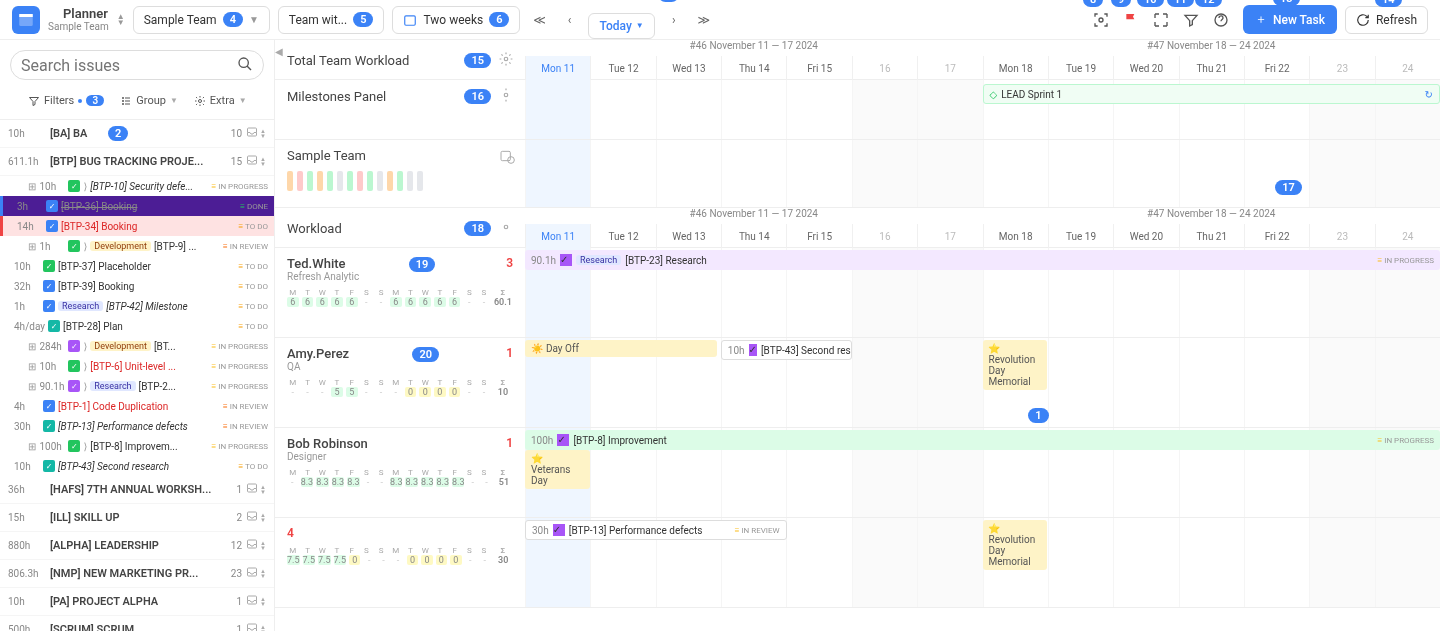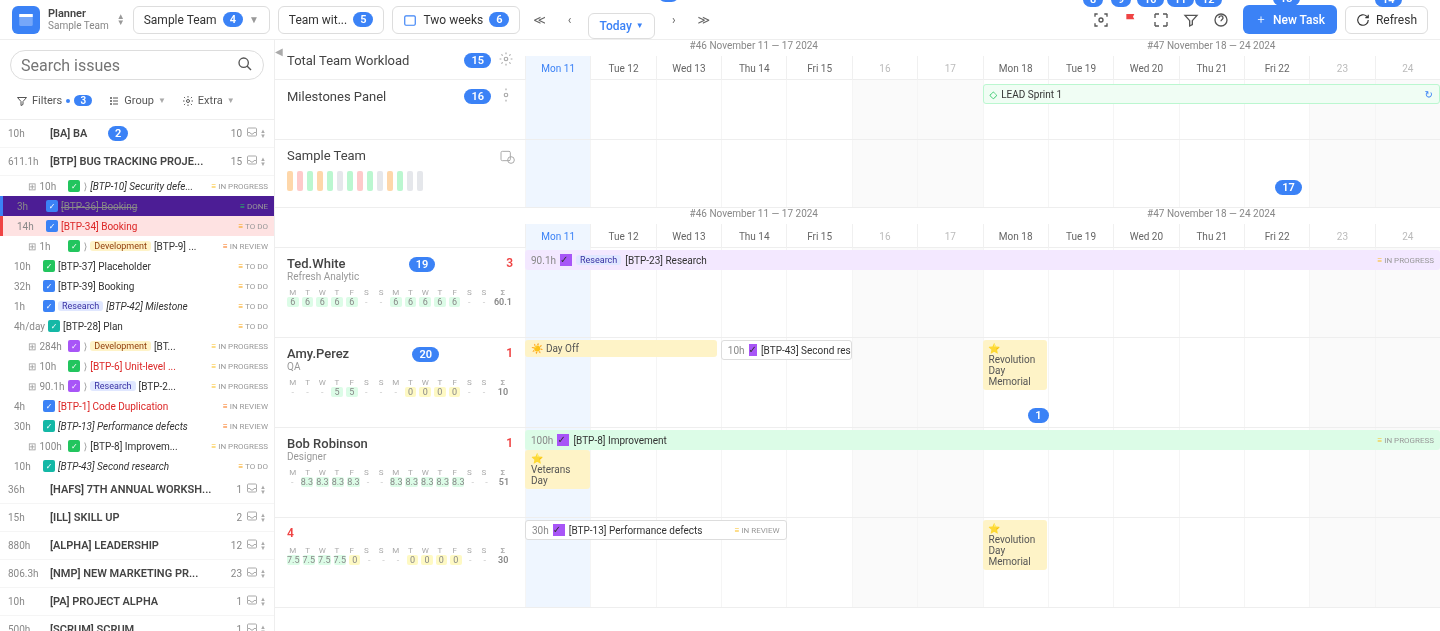--- a/index.html
+++ b/index.html
@@ -2,41 +2,41 @@
 <html><head>
 <meta charset="utf-8">
 <style>
 * { margin: 0; padding: 0; box-sizing: border-box; font-family: -apple-system, BlinkMacSystemFont, "Segoe UI", Roboto, sans-serif; }
 body { background: #fff; color: #333; font-size: 12px; overflow: hidden; width: 1440px; height: 631px; }
 
 .topbar { display: flex; align-items: center; padding: 6px 12px; gap: 8px; border-bottom: 1px solid #eee; height: 40px; }
 .logo { width: 28px; height: 28px; border-radius: 6px; background: #3b82f6; display: flex; align-items: center; justify-content: center; }
 .logo svg { width: 18px; height: 18px; fill: #fff; }
 .app-name { display: flex; flex-direction: column; line-height: 1.1; }
-.app-name .title { font-size: 11px; font-weight: 600; color: #444; }
+.app-name .title { font-size: 13px; font-weight: 600; color: #444; margin-left: 15px; }
 .app-name .sub { font-size: 10px; color: #888; }
 .expand-arrows { display: flex; flex-direction: column; color: #999; font-size: 8px; line-height: 0.7; cursor: pointer; }
 .dropdown { display: flex; align-items: center; gap: 6px; padding: 4px 10px; border: 1px solid #ddd; border-radius: 6px; background: #fff; font-size: 12px; cursor: pointer; height: 28px; }
 .dropdown .chev { color: #999; font-size: 10px; }
 .badge-blue { background: #3b82f6; color: #fff; border-radius: 10px; padding: 1px 7px; font-size: 11px; font-weight: 600; min-width: 18px; text-align: center; }
 .cal-icon { width: 14px; height: 14px; color: #3b82f6; }
 .spacer { flex: 1; }
 .icon-btn { width: 28px; height: 28px; display: flex; align-items: center; justify-content: center; cursor: pointer; border-radius: 4px; color: #555; }
 .flag-red { color: #ef4444; }
 .new-task-btn { background: #3b82f6; color: #fff; border: none; border-radius: 6px; padding: 6px 12px; display: flex; align-items: center; gap: 6px; font-size: 12px; font-weight: 500; cursor: pointer; }
 .refresh-btn { display: flex; align-items: center; gap: 6px; padding: 6px 10px; border: 1px solid #ddd; border-radius: 6px; cursor: pointer; }
 .today-btn { background: #fff; border: 1px solid #ddd; border-radius: 6px; padding: 5px 10px; color: #3b82f6; font-size: 12px; font-weight: 500; cursor: pointer; display: flex; align-items: center; gap: 4px; margin-top: 12px; }
 .nav-arrow { width: 22px; height: 22px; display: flex; align-items: center; justify-content: center; cursor: pointer; color: #666; }
 
 .main { display: flex; height: calc(100% - 40px); }
 .sidebar { width: 275px; border-right: 1px solid #eee; display: flex; flex-direction: column; overflow: hidden; padding-top: 4px; }
 .search-box { margin: 6px 10px; border: 1px solid #ddd; border-radius: 16px; display: flex; align-items: center; padding: 0 10px; height: 30px; }
 .search-box input { border: none; outline: none; flex: 1; font-size: 16px; }
 .search-box .mag { color: #555; }
-.filter-bar { display: flex; align-items: center; gap: 4px; padding: 4px 10px 8px; border-bottom: 1px solid #eee; }
+.filter-bar { display: flex; align-items: center; gap: 4px; padding: 4px 22px 8px; border-bottom: 1px solid #eee; }
 .filter-chip { display: flex; align-items: center; gap: 4px; font-size: 11px; color: #555; padding: 4px 6px; cursor: pointer; border-radius: 4px; }
 .dot { width: 4px; height: 4px; background: #3b82f6; border-radius: 50%; }
 
 .issue-list { flex: 1; overflow-y: auto; }
 .project-item { display: flex; align-items: center; padding: 6px 8px; border-bottom: 1px solid #f5f5f5; cursor: pointer; font-size: 11px; }
 .project-item .hours { color: #888; width: 42px; font-size: 10px; }
 .project-item .name { flex: 1; font-weight: 600; color: #444; overflow: hidden; text-overflow: ellipsis; white-space: nowrap; }
 .project-item .count { color: #888; font-size: 10px; margin-right: 4px; }
 .project-item .inbox { color: #aaa; margin-right: 2px; }
 .project-item .sorter { color: #aaa; display: flex; flex-direction: column; font-size: 6px; line-height: 0.7; }
@@ -602,20 +602,29 @@
             <div class="grid-col "></div>
             <div class="grid-col "></div>
             <div class="grid-col weekend"></div>
             <div class="grid-col weekend"></div>
           </div>
         <span class="badge-blue" style="position:absolute;left:82%;top:40px">17</span>
       </div>
     </div>
 
     <div class="section" style="height:40px;position:relative">
+      <div class="section-header" style="position:absolute;width:250px">
+        <span class="title">Workload</span>
+        <span class="badge-blue">18</span>
+        <span class="gear">
+          <svg width="14" height="14" viewBox="0 0 24 24" fill="none" stroke="currentColor" stroke-width="2">
+              <circle cx="12" cy="12" r="3"></circle>
+            </svg>
+        </span>
+      </div>
       <div style="position:absolute;left:250px;right:0;top:0;height:16px;display:flex">
         <div style="flex:1;text-align:center;font-size:10px;color:#888">#46 November 11 — 17 2024</div>
         <div style="flex:1;text-align:center;font-size:10px;color:#888">#47 November 18 — 24 2024</div>
       </div>
       <div class="date-header" id="date-header-2" style="position:absolute;left:0;right:0;top:16px">
           <div class="date-cell blue">Mon 11</div>
           <div class="date-cell ">Tue 12</div>
           <div class="date-cell ">Wed 13</div>
           <div class="date-cell ">Thu 14</div>
           <div class="date-cell ">Fri 15</div>

